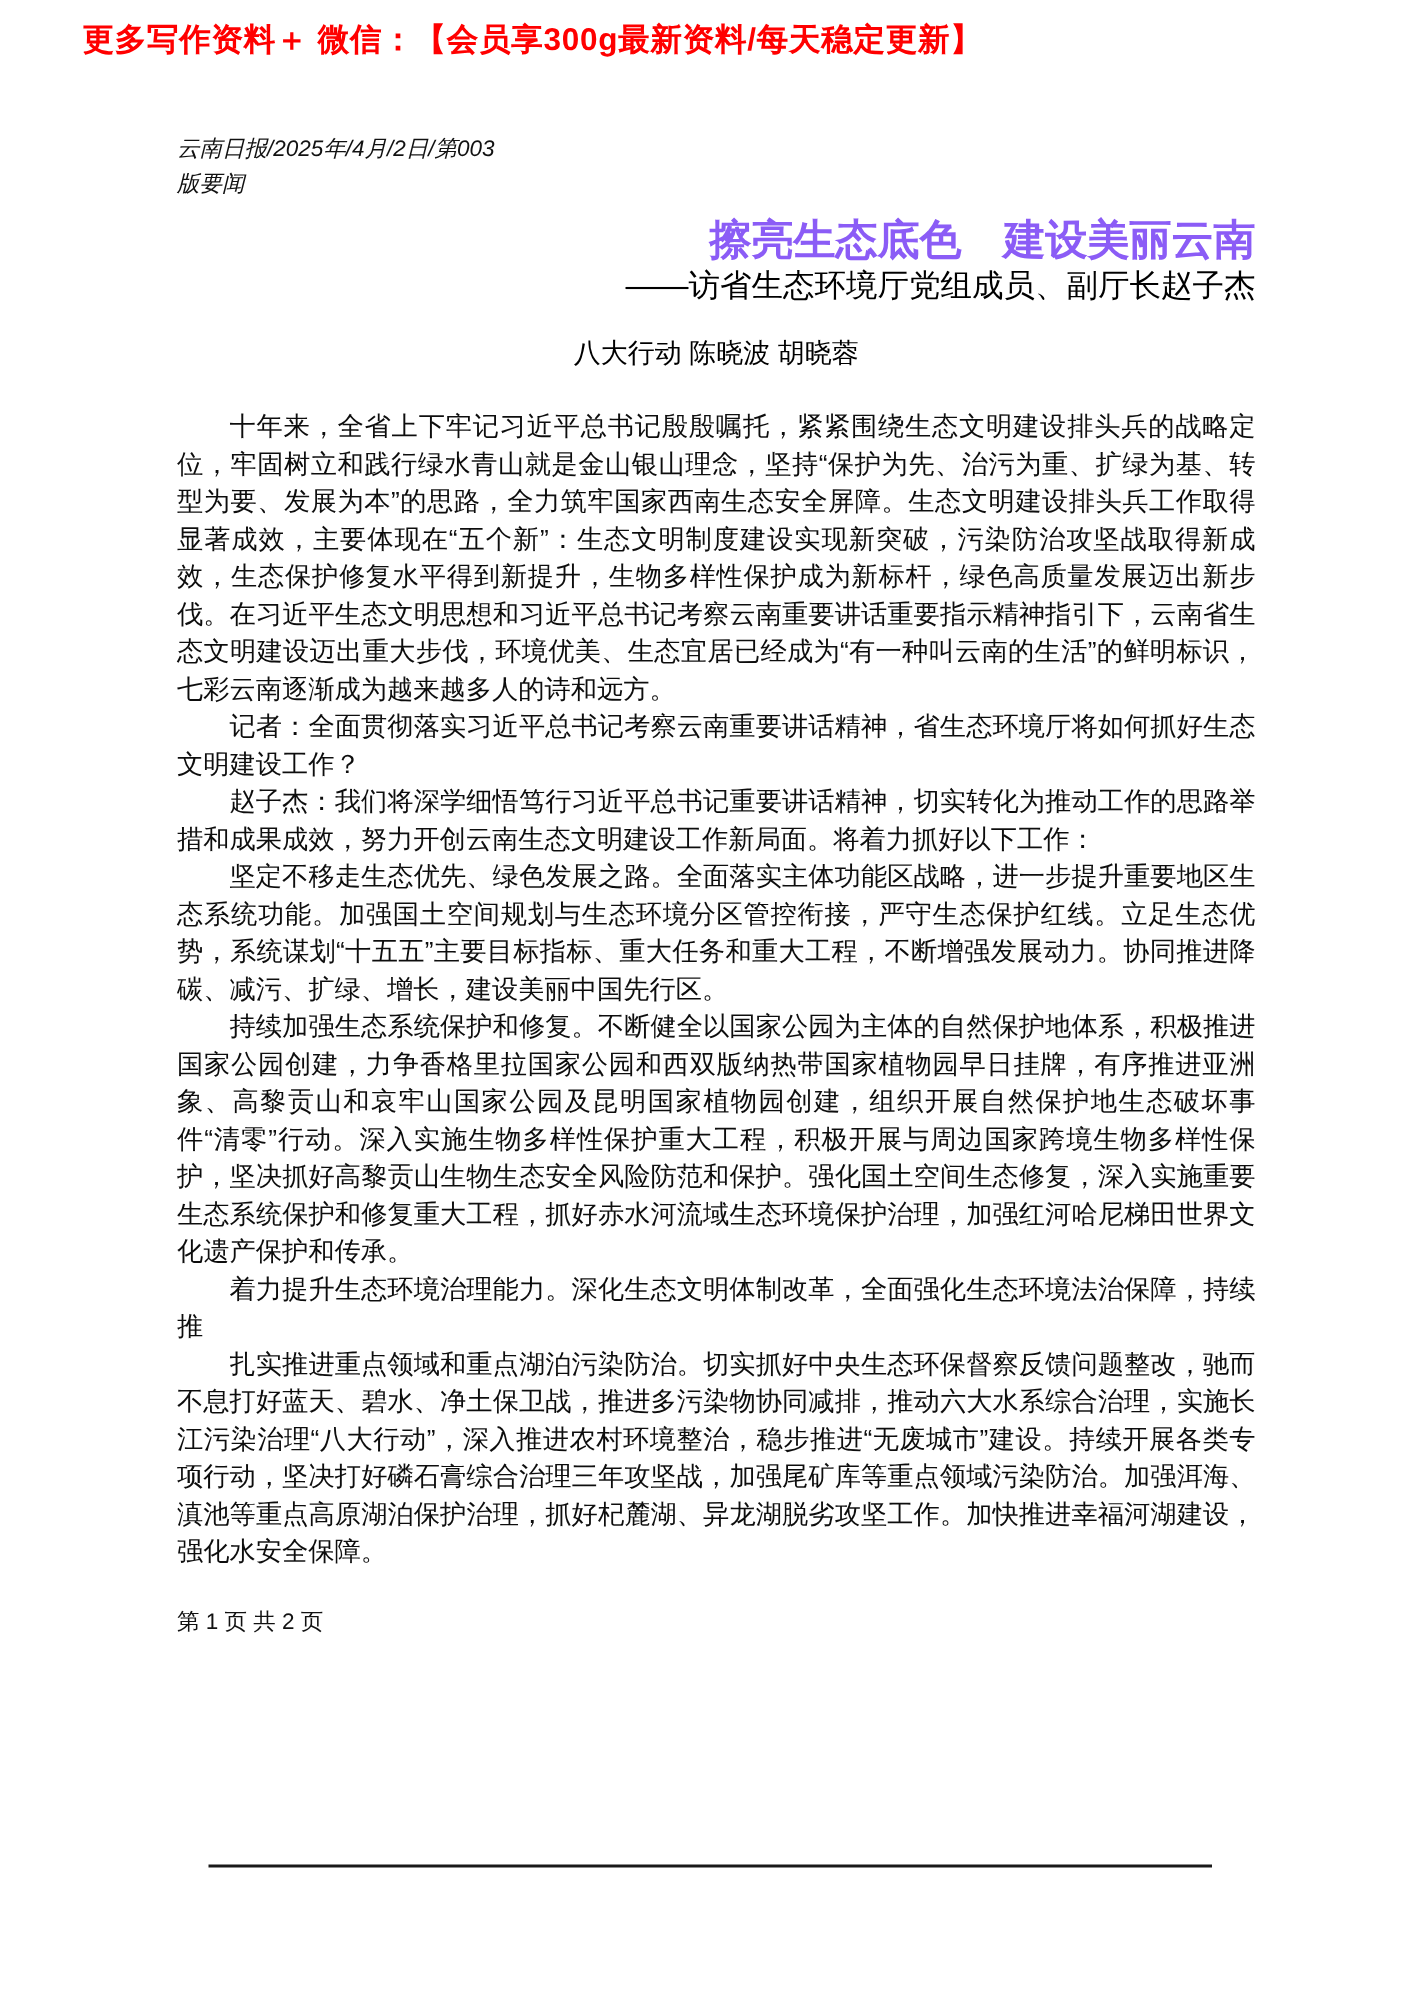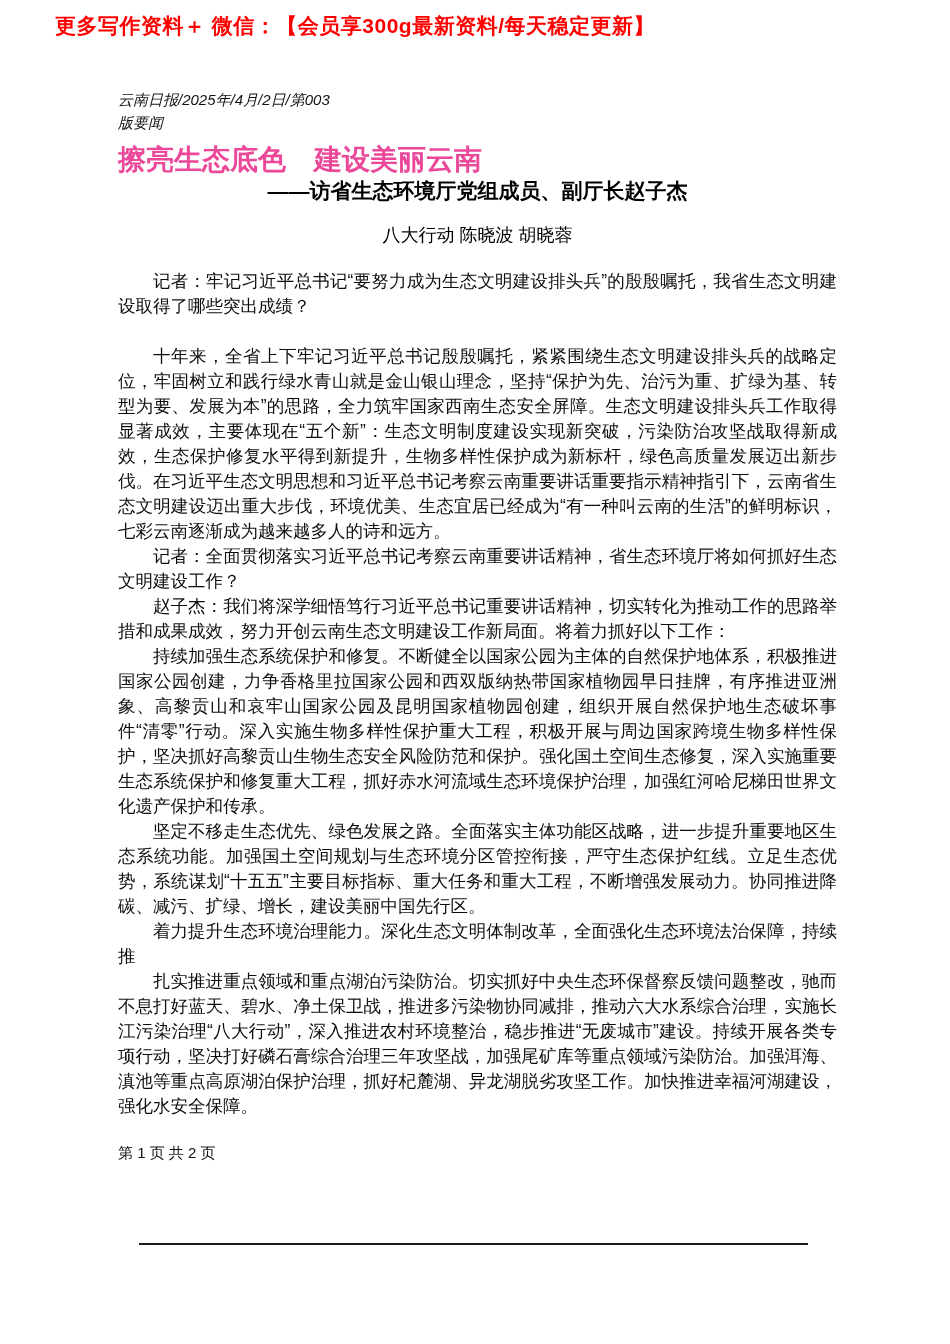--- a/index.html
+++ b/index.html
@@ -38,32 +38,32 @@
     width: 719px;
   }
   .source-info {
     font-size: 15px;
     line-height: 23px;
     color: #111111;
     font-style: italic;
   }
   .title {
     margin: 10px 0 0 0;
-    text-align: left;
+    text-align: right;
     font-size: 28px;
     line-height: 32px;
     font-weight: bold;
-    color: #ec4899;
+    color: #8b5cf6;
   }
   .subtitle {
     margin: 2px 0 0 0;
-    text-align: center;
+    text-align: right;
     font-size: 21px;
     line-height: 26px;
-    font-weight: bold;
+    font-weight: normal;
     color: #000000;
   }
   .byline {
     margin-top: 19px;
     text-align: center;
     font-size: 18px;
     line-height: 24px;
     color: #000000;
   }
   .body-text {
@@ -129,26 +129,25 @@
       <div>版要闻</div>
     </div>
 
     <h1 class="title">擦亮生态底色　建设美丽云南</h1>
 
     <h2 class="subtitle">——访省生态环境厅党组成员、副厅长赵子杰</h2>
 
     <div class="byline">八大行动 陈晓波 胡晓蓉</div>
 
     <div class="body-text">
-      <p>记者：牢记习近平总书记“要努力成为生态文明建设排头兵”的殷殷嘱托，我省生态文明建设取得了哪些突出成绩？</p>
       <p class="gap-before">十年来，全省上下牢记习近平总书记殷殷嘱托，紧紧围绕生态文明建设排头兵的战略定位，牢固树立和践行绿水青山就是金山银山理念，坚持“保护为先、治污为重、扩绿为基、转型为要、发展为本”的思路，全力筑牢国家西南生态安全屏障。生态文明建设排头兵工作取得显著成效，主要体现在“五个新”：生态文明制度建设实现新突破，污染防治攻坚战取得新成效，生态保护修复水平得到新提升，生物多样性保护成为新标杆，绿色高质量发展迈出新步伐。在习近平生态文明思想和习近平总书记考察云南重要讲话重要指示精神指引下，云南省生态文明建设迈出重大步伐，环境优美、生态宜居已经成为“有一种叫云南的生活”的鲜明标识，七彩云南逐渐成为越来越多人的诗和远方。</p>
       <p>记者：全面贯彻落实习近平总书记考察云南重要讲话精神，省生态环境厅将如何抓好生态文明建设工作？</p>
       <p>赵子杰：我们将深学细悟笃行习近平总书记重要讲话精神，切实转化为推动工作的思路举措和成果成效，努力开创云南生态文明建设工作新局面。将着力抓好以下工作：</p>
+      <p>坚定不移走生态优先、绿色发展之路。全面落实主体功能区战略，进一步提升重要地区生态系统功能。加强国土空间规划与生态环境分区管控衔接，严守生态保护红线。立足生态优势，系统谋划“十五五”主要目标指标、重大任务和重大工程，不断增强发展动力。协同推进降碳、减污、扩绿、增长，建设美丽中国先行区。</p>
       <p>持续加强生态系统保护和修复。不断健全以国家公园为主体的自然保护地体系，积极推进国家公园创建，力争香格里拉国家公园和西双版纳热带国家植物园早日挂牌，有序推进亚洲象、高黎贡山和哀牢山国家公园及昆明国家植物园创建，组织开展自然保护地生态破坏事件“清零”行动。深入实施生物多样性保护重大工程，积极开展与周边国家跨境生物多样性保护，坚决抓好高黎贡山生物生态安全风险防范和保护。强化国土空间生态修复，深入实施重要生态系统保护和修复重大工程，抓好赤水河流域生态环境保护治理，加强红河哈尼梯田世界文化遗产保护和传承。</p>
-      <p>坚定不移走生态优先、绿色发展之路。全面落实主体功能区战略，进一步提升重要地区生态系统功能。加强国土空间规划与生态环境分区管控衔接，严守生态保护红线。立足生态优势，系统谋划“十五五”主要目标指标、重大任务和重大工程，不断增强发展动力。协同推进降碳、减污、扩绿、增长，建设美丽中国先行区。</p>
       <p>着力提升生态环境治理能力。深化生态文明体制改革，全面强化生态环境法治保障，持续推</p>
       <p>扎实推进重点领域和重点湖泊污染防治。切实抓好中央生态环保督察反馈问题整改，驰而不息打好蓝天、碧水、净土保卫战，推进多污染物协同减排，推动六大水系综合治理，实施长江污染治理“八大行动”，深入推进农村环境整治，稳步推进“无废城市”建设。持续开展各类专项行动，坚决打好磷石膏综合治理三年攻坚战，加强尾矿库等重点领域污染防治。加强洱海、滇池等重点高原湖泊保护治理，抓好杞麓湖、异龙湖脱劣攻坚工作。加快推进幸福河湖建设，强化水安全保障。</p>
     </div>
 
     <div class="page-indicator">第 1 页 共 2 页</div>
 
   </div>
 
   <hr class="divider">
 

